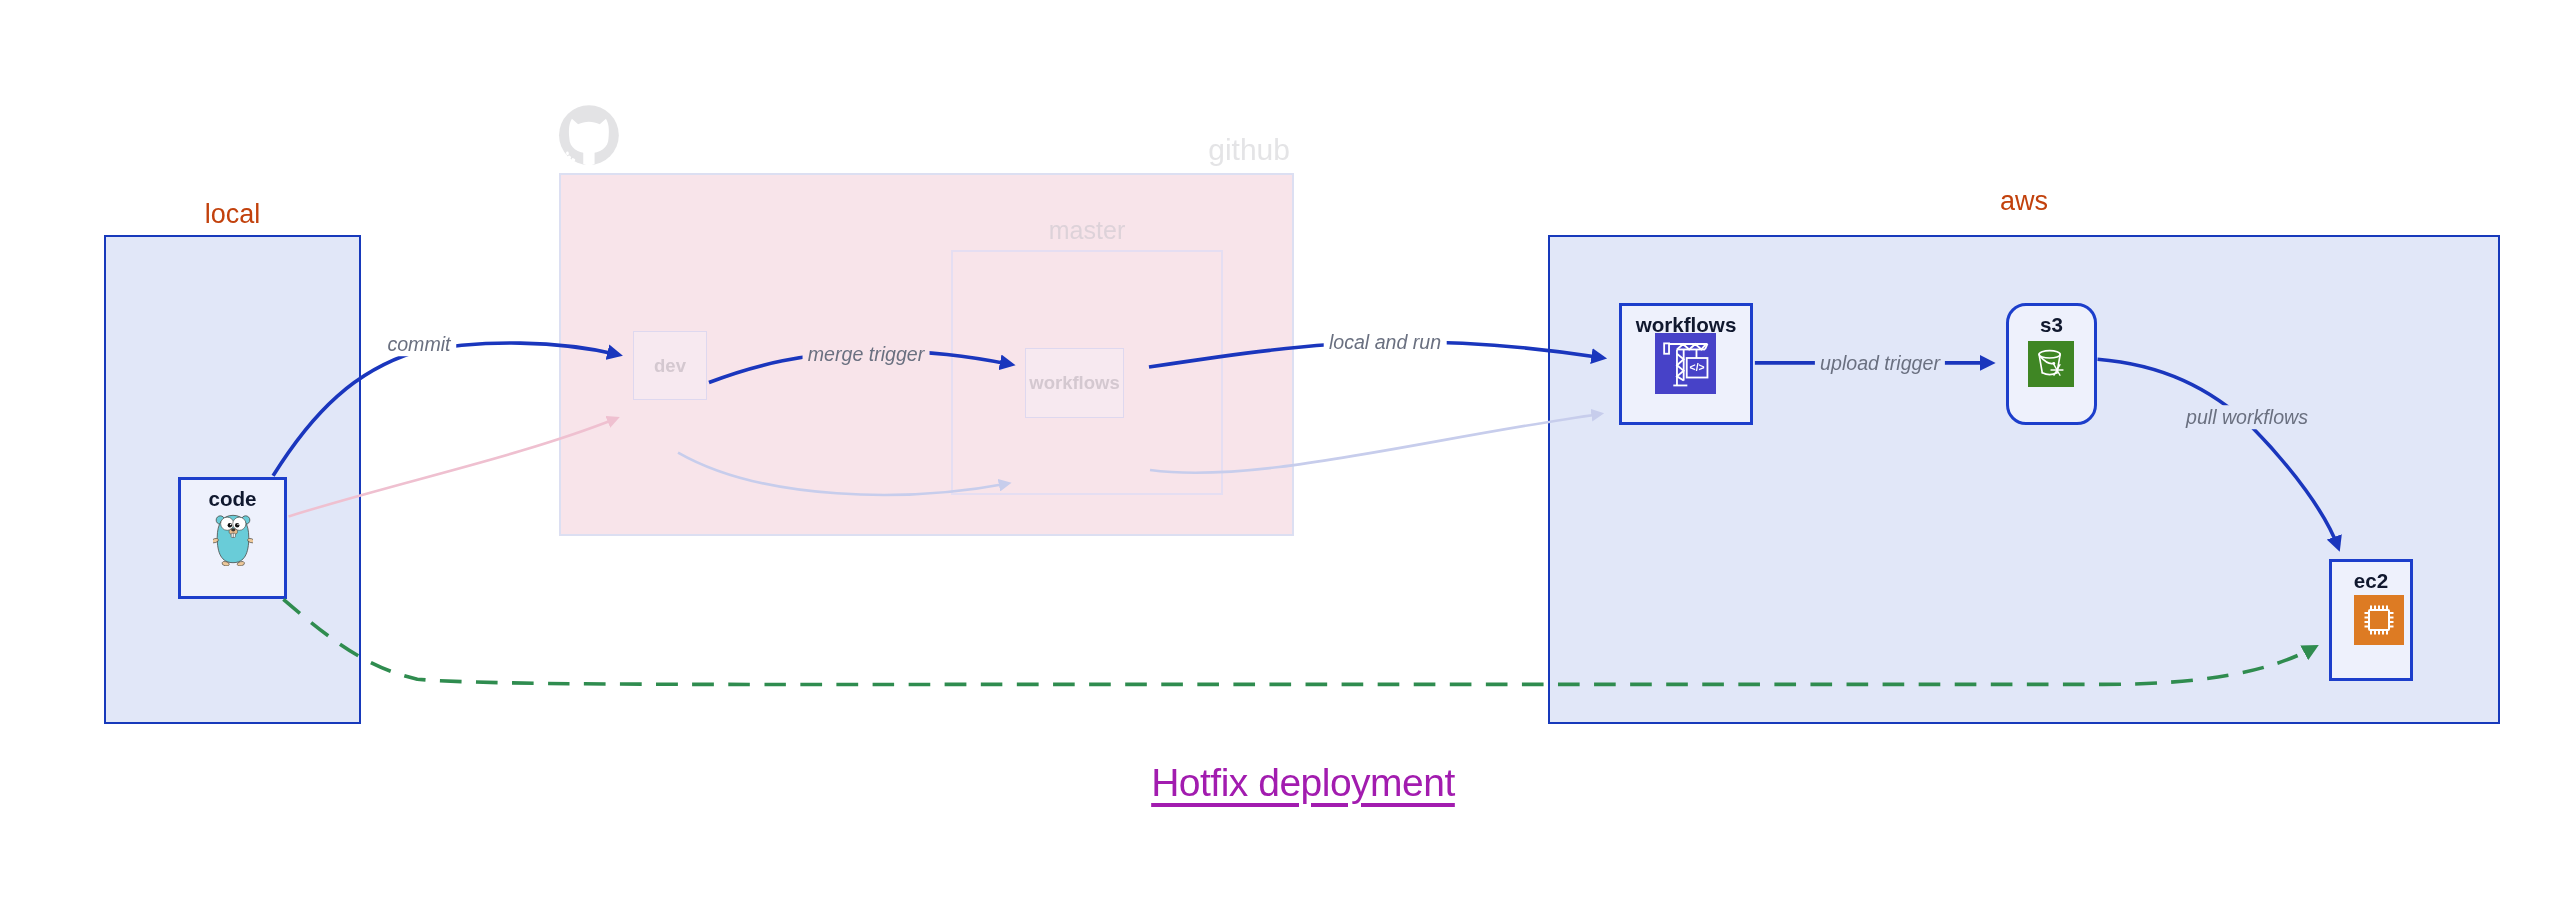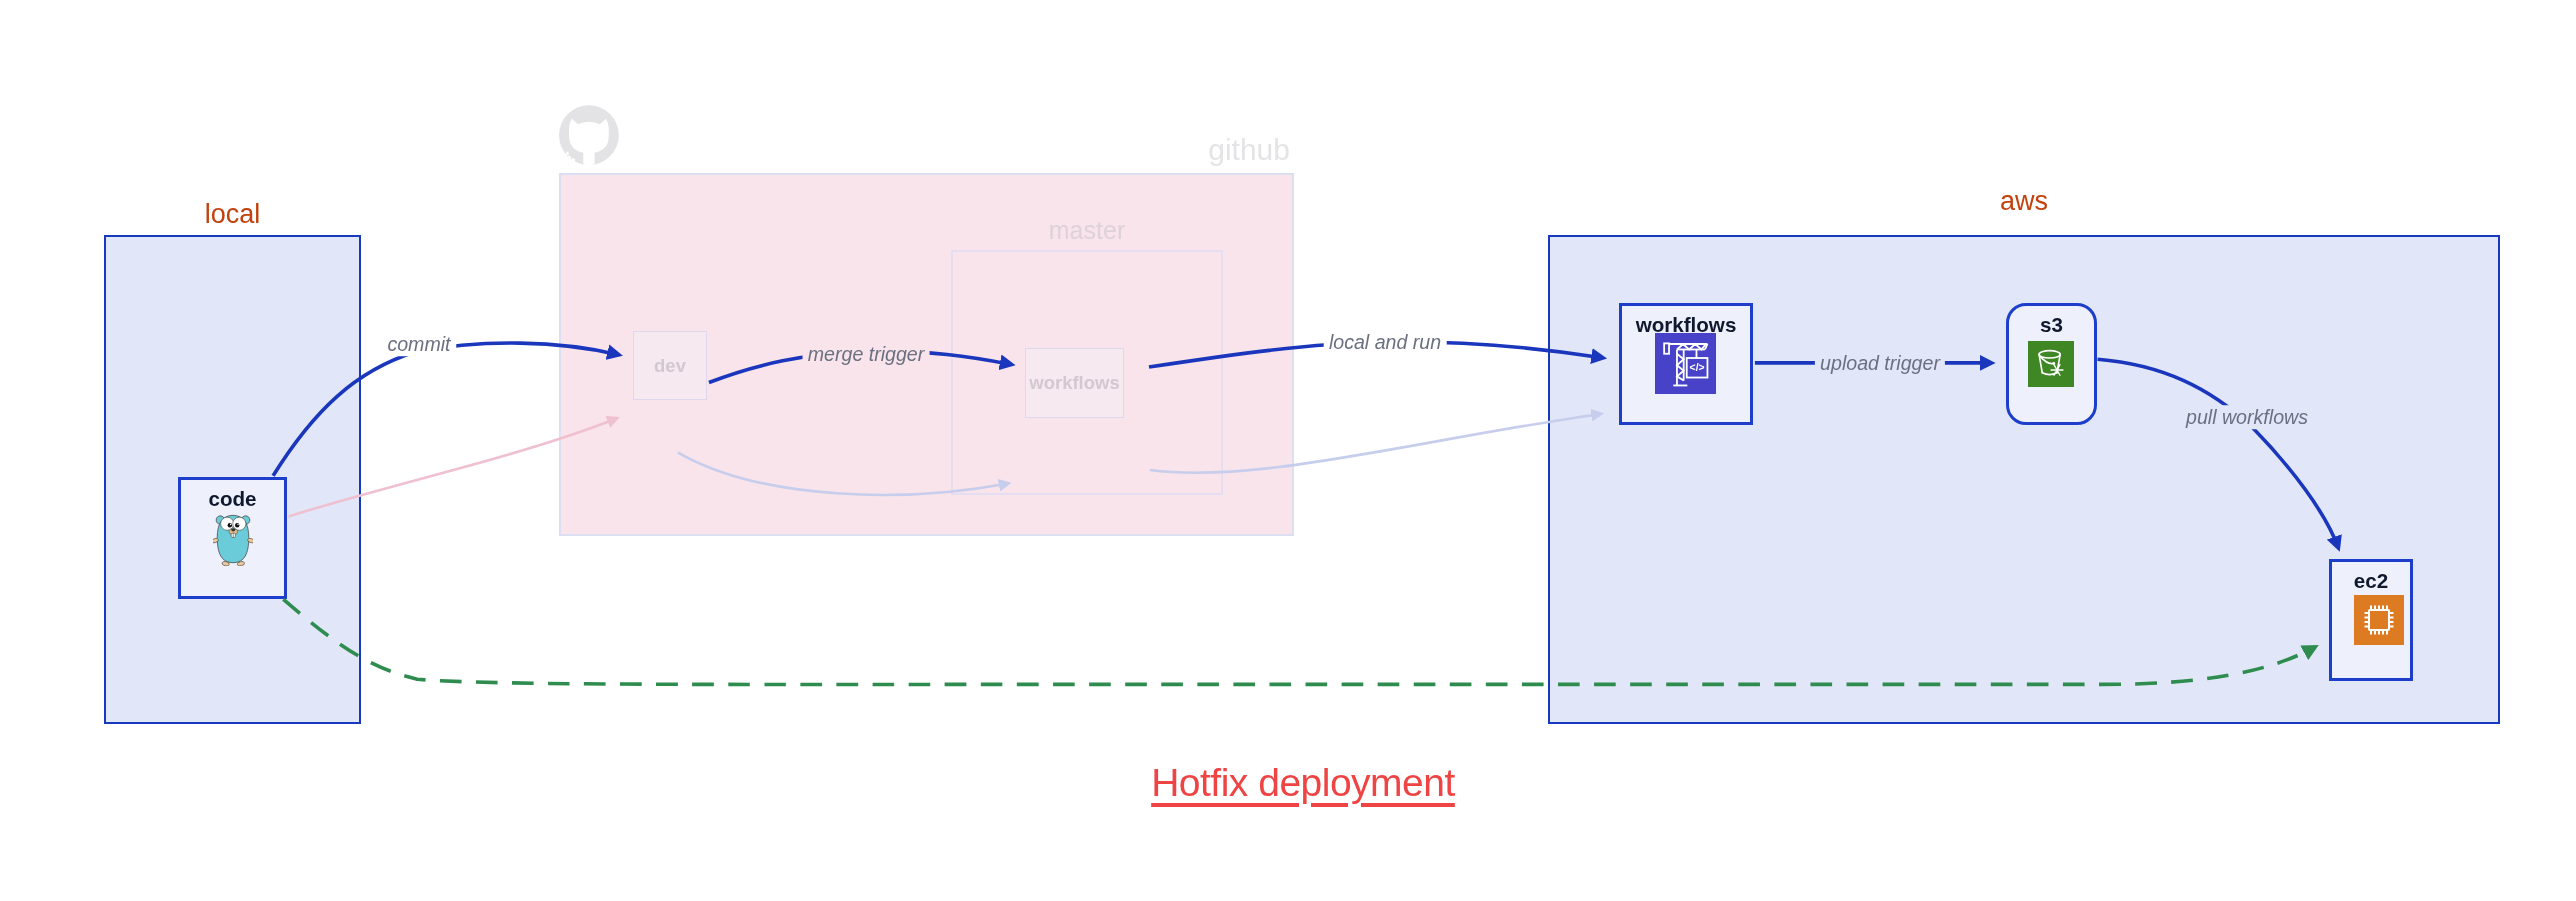--- a/index.html
+++ b/index.html
@@ -54,21 +54,21 @@
     position:absolute;transform:translate(-50%,-50%);white-space:nowrap;
     font-size:19.6px;font-style:italic;color:#6a7080;line-height:1.15;
     padding:0.5px 5.2px;z-index:4;
   }
   .bg-white{background:#ffffff;}
   .bg-pink{background:#f8e4ea;}
   .bg-lav{background:#e1e7f8;}
   
   .diagram-title{
     position:absolute;transform:translateX(-50%);white-space:nowrap;
-    font-size:39px;color:#ef4444;letter-spacing:-0.5px;
+    font-size:39px;color:#a21caf;letter-spacing:-0.5px;
     text-decoration:underline;text-decoration-thickness:3.6px;text-underline-offset:7.2px;
     z-index:1;
   }
 </style>
 </head>
 <body>
 
 <div class="canvas">
 
   <div class="area-label" style="left:104px;top:199px;width:257px;">local</div>

